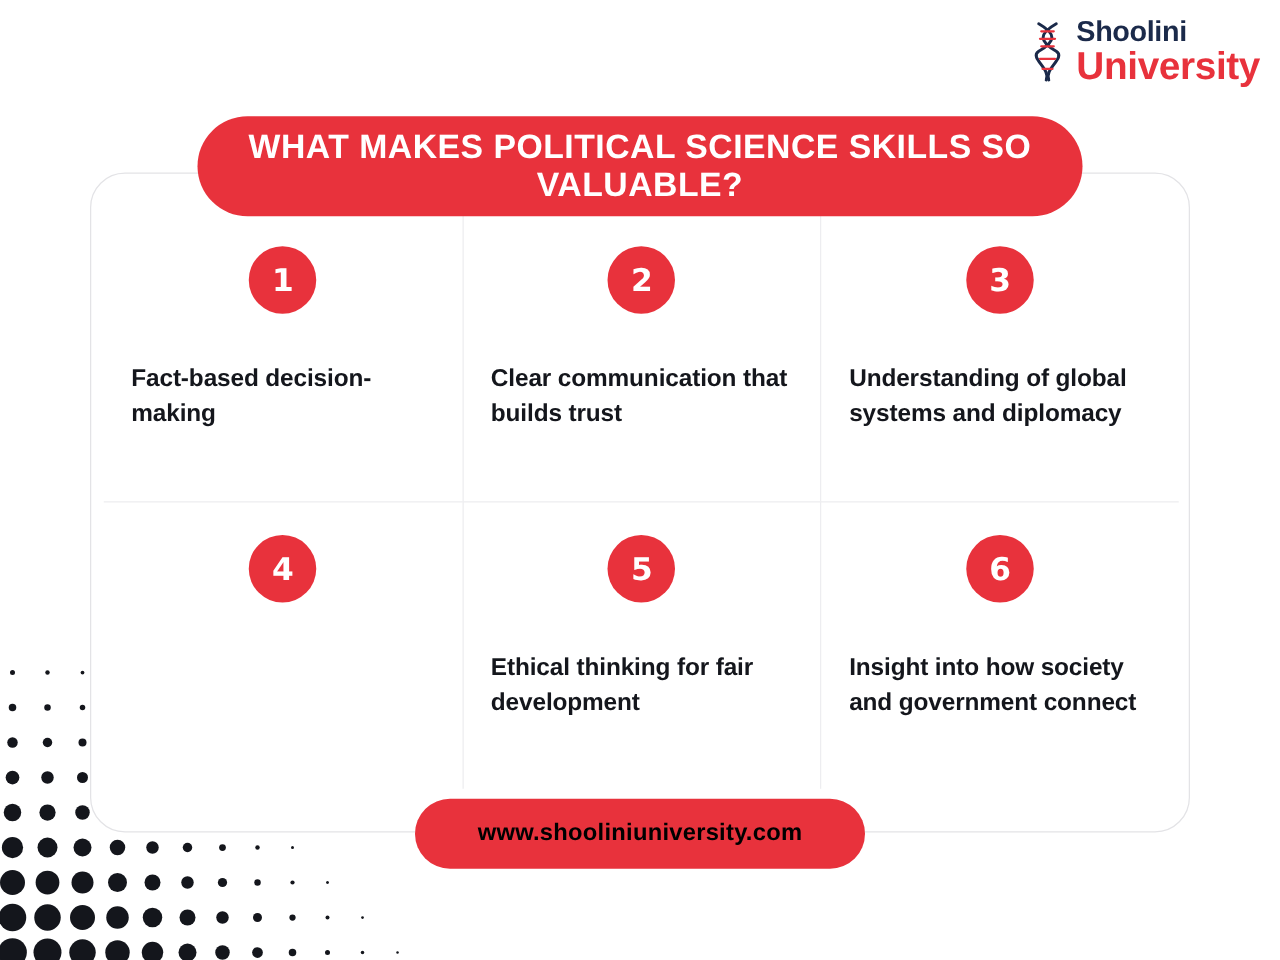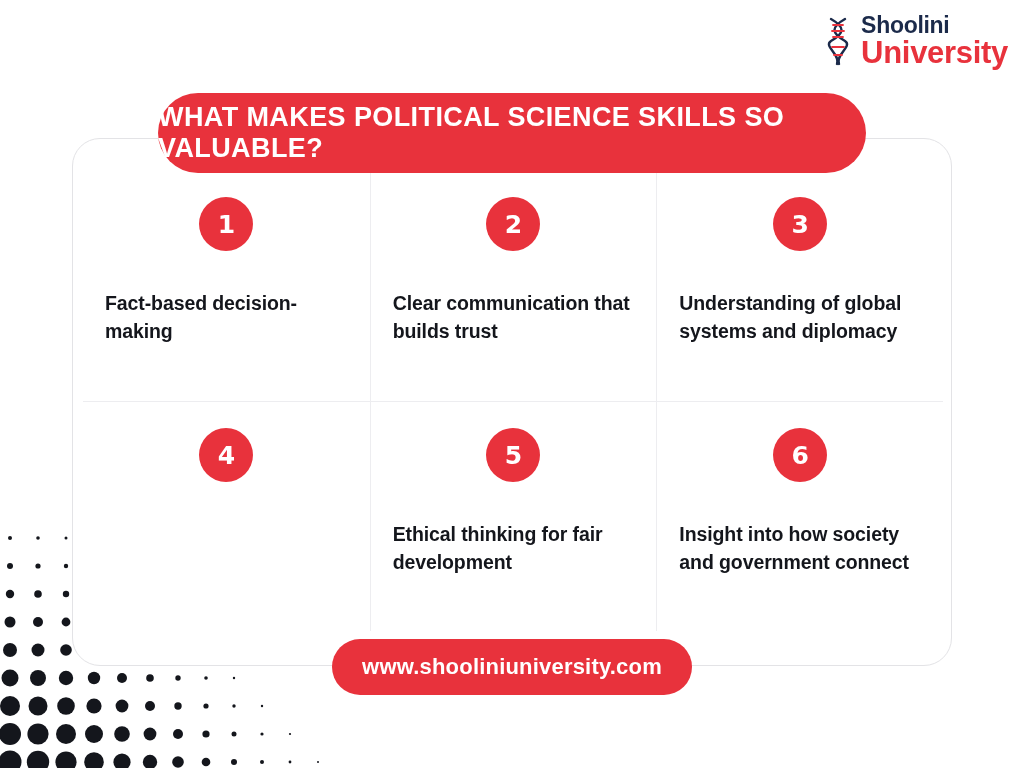--- a/index.html
+++ b/index.html
@@ -132,40 +132,41 @@
     display: flex;
     align-items: center;
     justify-content: center;
     box-sizing: border-box;
   }
   .title-text {
     color: #ffffff;
     font-size: 27px;
     font-weight: bold;
     letter-spacing: 0.4px;
+    text-align: center;
     text-transform: uppercase;
   }
 
   
   .footer-pill {
     position: absolute;
     left: 332px;
     top: 639px;
     width: 360px;
     height: 56px;
     background: #e8323c;
     border-radius: 28px;
     display: flex;
     align-items: center;
     justify-content: center;
     box-sizing: border-box;
   }
   .footer-text {
-    color: #ffffff;
-    font-size: 22px;
+    color: #000000;
+    font-size: 19px;
     font-weight: bold;
     letter-spacing: 0.2px;
   }
 </style>
 </head>
 <body>
 
 <svg class="halftone" viewBox="0 0 400 340" xmlns="http://www.w3.org/2000/svg">
   <g fill="#14161c">
     <circle cx="10" cy="110" r="2"></circle>

